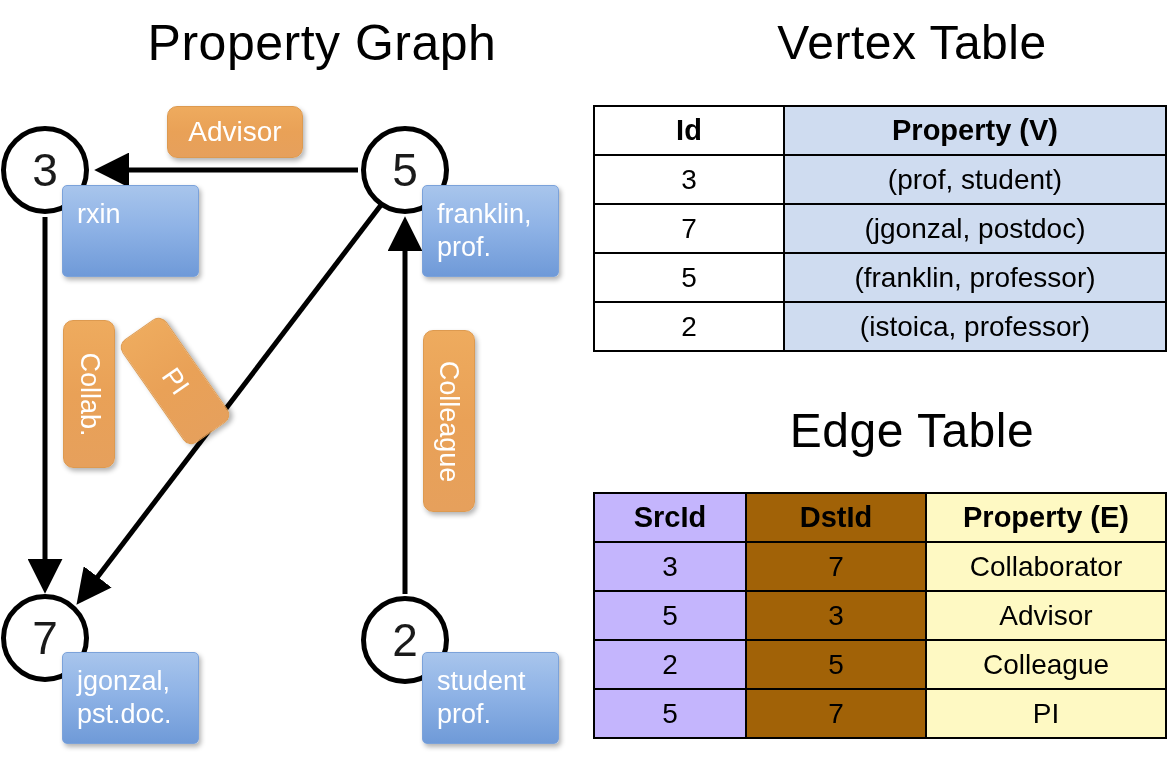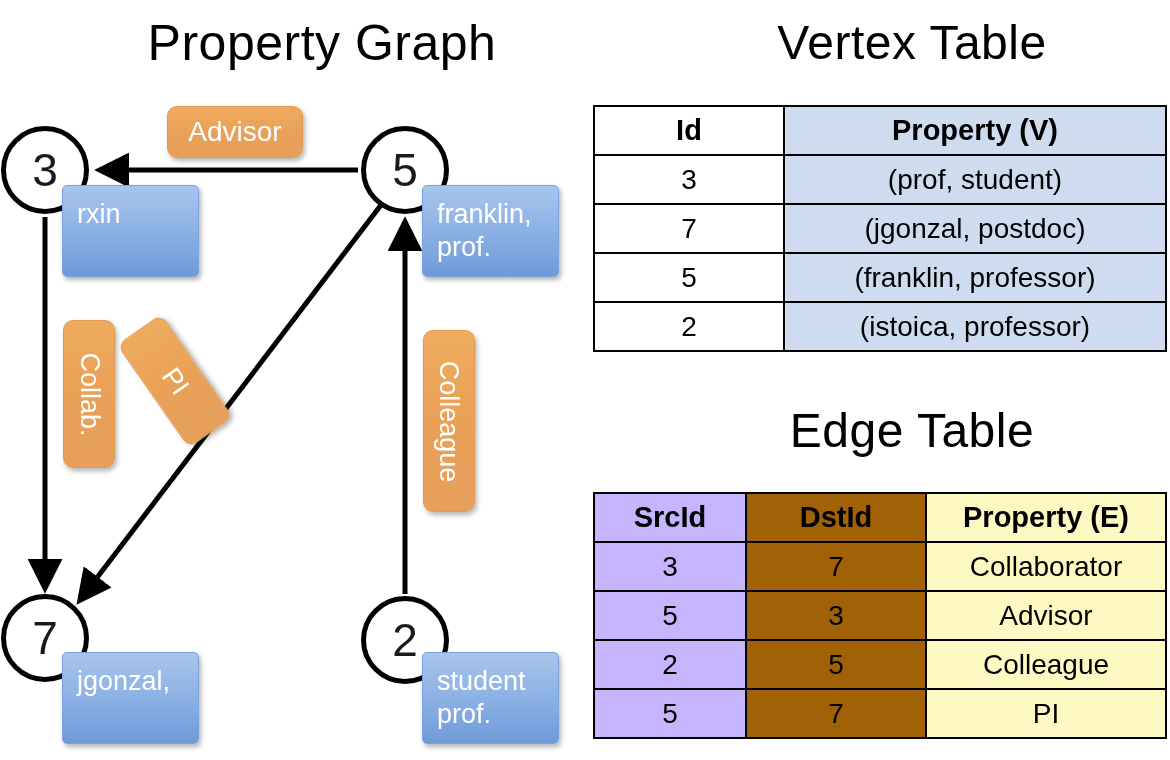--- a/index.html
+++ b/index.html
@@ -228,20 +228,21 @@
 
   <div class="prop-box" id="prop-rxin">
     <div>rxin</div>
   </div>
   <div class="prop-box" id="prop-franklin">
     <div>franklin,</div>
     <div>prof.</div>
   </div>
   <div class="prop-box" id="prop-jgonzal">
     <div>jgonzal,</div>
+    <div>pst.doc.</div>
   </div>
   <div class="prop-box" id="prop-istoica">
     <div>student</div>
     <div>prof.</div>
   </div>
 
   <div class="edge-label" id="edge-label-advisor">
     <span class="htext">Advisor</span>
   </div>
   <div class="edge-label" id="edge-label-collab">

